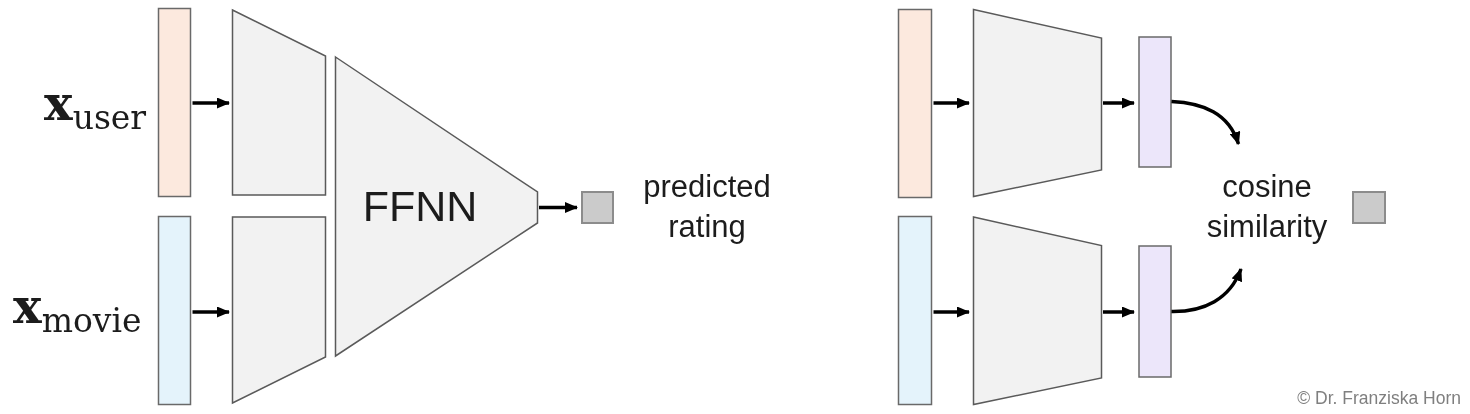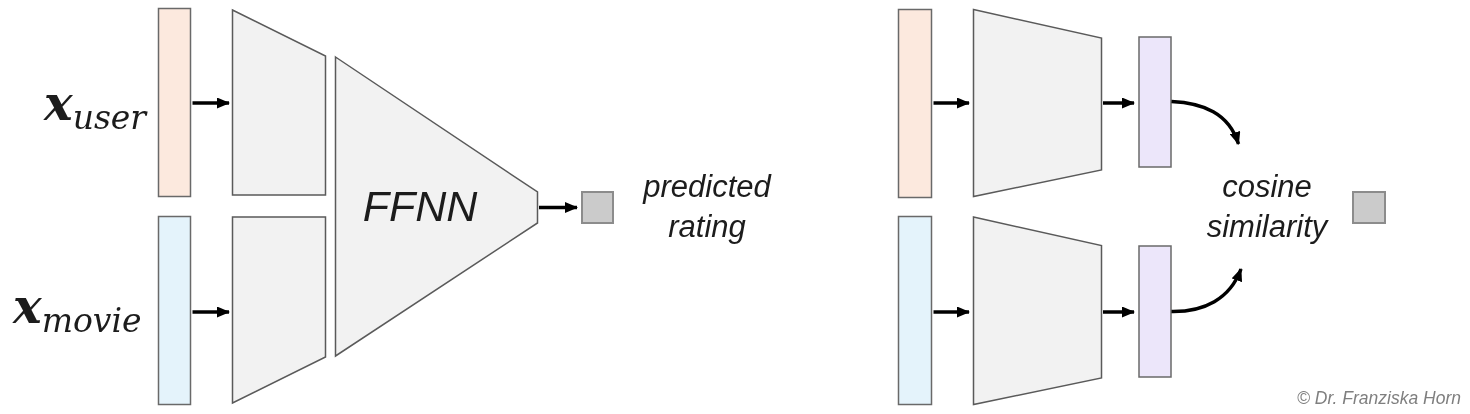--- a/index.html
+++ b/index.html
@@ -8,21 +8,20 @@
     background: #ffffff;
     width: 1470px;
     height: 414px;
     overflow: hidden;
   }
   .stage {
     position: relative;
     width: 1470px;
     height: 414px;
     background: #ffffff;
-    font-style: italic;
   }
   svg { display: block; }
 
   .vec-user   { fill: var(--peach, #fce9de);      stroke: var(--vector_border, #696969); stroke-width: 1.5; }
   .vec-movie  { fill: var(--light_blue, #e4f3fb); stroke: var(--vector_border, #696969); stroke-width: 1.5; }
   .vec-embed  { fill: var(--lavender, #ece6fa);   stroke: var(--vector_border, #696969); stroke-width: 1.5; }
   .shape      { fill: var(--shape_fill, #f2f2f2); stroke: var(--shape_border, #5a5a5a);  stroke-width: 1.5; }
   .outbox     { fill: var(--output_fill, #cbcbcb); stroke: var(--output_border, #8c8c8c); stroke-width: 2; }
   .arrow      { stroke: var(--arrow, #000000); stroke-width: 3.5; fill: none; }
   .ah         { fill: var(--arrow, #000000); }

